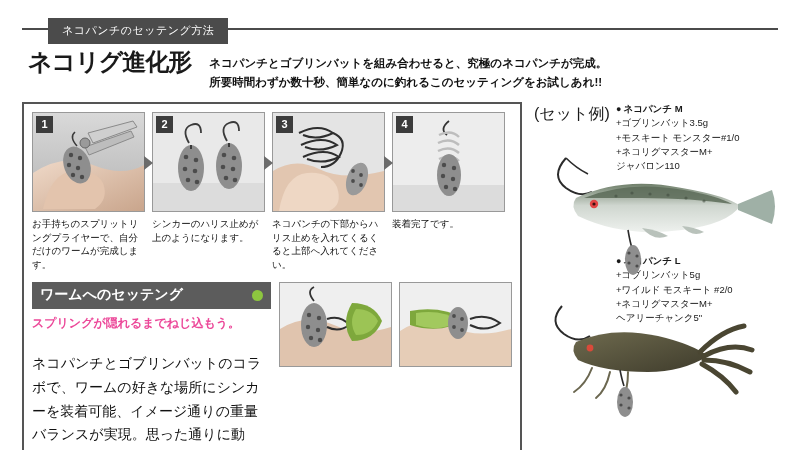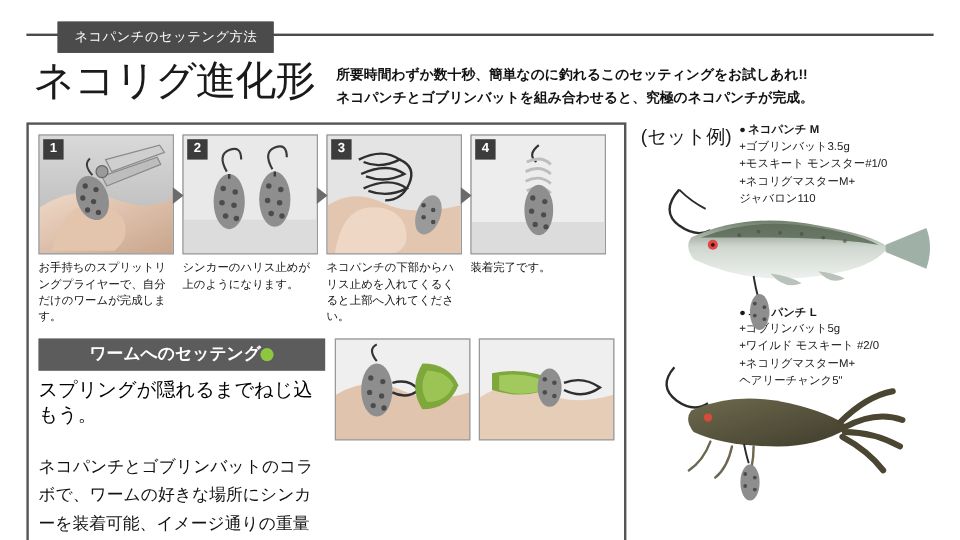--- a/index.html
+++ b/index.html
@@ -24,22 +24,22 @@
     position:relative;
     top:0;left:26px;
   }
   .kicker-wrap{position:relative;height:22px;}
   .kicker-rule{
     position:absolute;left:0;right:0;top:10px;height:2px;background:#4b4b4b;z-index:-1;
   }
   .head-row{display:flex;align-items:flex-start;margin-top:8px;}
   .bigtitle{
     font-family:"DejaVu Sans", sans-serif;
-    font-weight:normal;
-    font-size:34px;
+    font-weight:bold;
+    font-size:24px;
     line-height:1.05;
     letter-spacing:-1px;
     white-space:nowrap;
     margin-left:6px;
     margin-top:2px;
   }
   .lede{
     margin-left:18px;
     margin-top:6px;
     font-size:11.5px;
@@ -82,25 +82,25 @@
   }
 
   
   .sec2{display:flex;margin-top:10px;gap:8px;}
   .sec2-left{width:250px;}
   .sec2-right{display:flex;gap:7px;}
   .bar{
     background:#5c5c5c;color:#fff;
     font-size:14px;font-weight:bold;
     padding:4px 8px 5px 8px;
-    display:flex;align-items:center;justify-content:center;
+    display:flex;align-items:center;justify-content:space-between;
   }
   .dot{width:11px;height:11px;border-radius:50%;background:#8dc63f;display:inline-block;}
   .subhead{
-    color:#000000;font-weight:normal;font-size:16px;margin-top:6px;
+    color:#ec4899;font-weight:bold;font-size:12px;margin-top:6px;
   }
   .para{font-size:14px;line-height:1.7;margin-top:20px;color:#111;}
   .wimg{width:113px;height:85px;border:1px solid #999;box-sizing:border-box;overflow:hidden;position:relative;background:#ccc;}
 
   
   .setlabel{font-size:16px;margin:2px 0 4px 2px;}
   .spec{font-size:9.5px;line-height:1.5;}
   .spec .hd{font-weight:bold;}
   .bullet{font-size:9px;margin-right:2px;}
   .specblock{position:absolute;}
@@ -119,22 +119,22 @@
 <div class="page">
 
   <div class="kicker-wrap">
     <div class="kicker-rule"></div>
     <span class="kicker">ネコパンチのセッテング方法</span>
   </div>
 
   <div class="head-row">
     <div class="bigtitle">ネコリグ進化形</div>
     <div class="lede">
+      <div>ネコパンチとゴブリンバットを組み合わせると、究極のネコパンチが完成。</div>
       <div>所要時間わずか数十秒、簡単なのに釣れるこのセッティングをお試しあれ!!</div>
-      <div>ネコパンチとゴブリンバットを組み合わせると、究極のネコパンチが完成。</div>
     </div>
   </div>
 
   <div class="body-row">
 
     <div class="left-col">
 
       <div class="steps">
 
         <div class="step">

